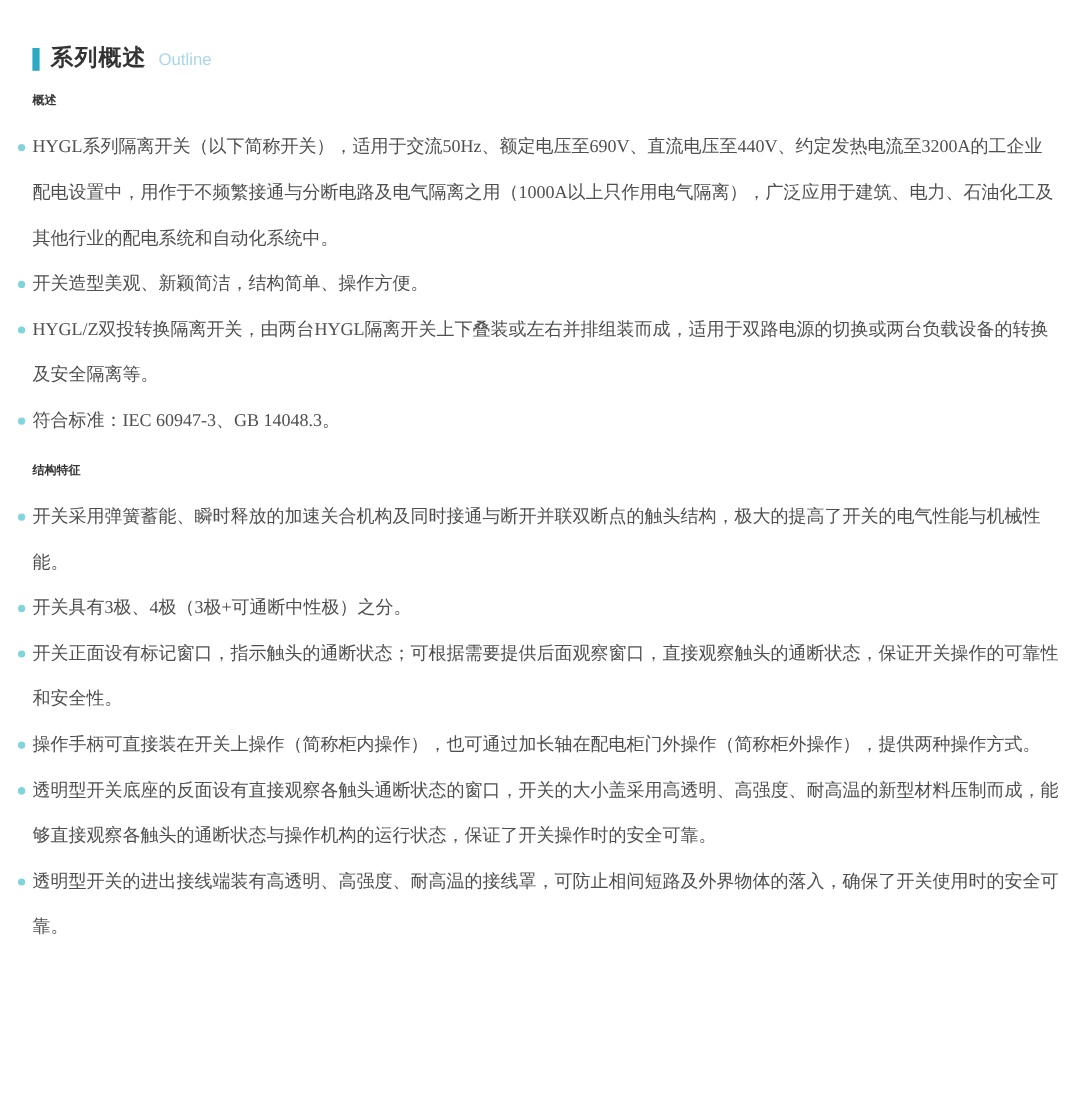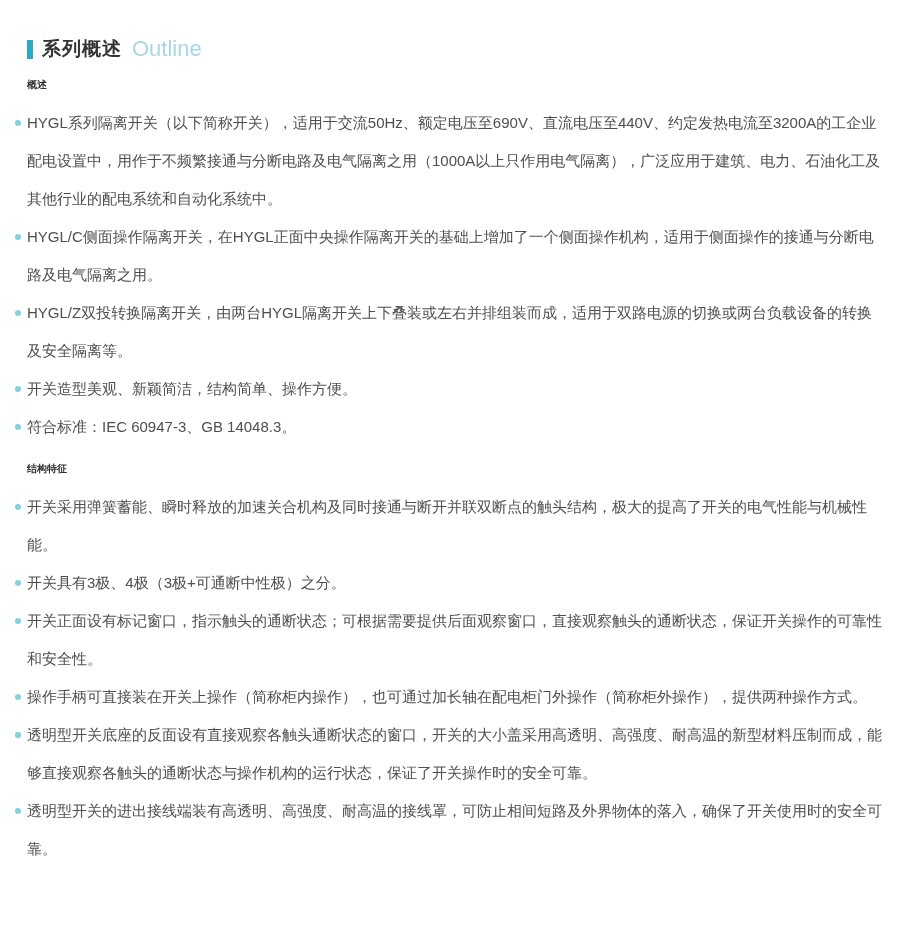--- a/index.html
+++ b/index.html
@@ -29,31 +29,31 @@
     width:6px;height:19px;
     background:var(--accent-bar);
     margin-right:9px;
   }
   .title-zh{
     font-size:19px;font-weight:bold;
     color:var(--heading-text);
     letter-spacing:1px;
   }
   .title-en{
-    font-size:22px;
+    font-size:14px;
     color:var(--subtitle);
     margin-left:10px;
   }
   .sub-heading{
     font-size:10px;font-weight:bold;
     color:var(--heading-text);
     line-height:38px;
     margin-top:4px;
   }
-  ul.bullet-list{list-style:none;}
+  ul.bullet-list{list-style:none;font-family:Liberation Serif, serif;}
   li.bullet-item{
     position:relative;
     font-size:15px;
     line-height:38px;
     color:var(--body-text);
     padding-right:2px;
   }
   li.bullet-item .dot{
     position:absolute;
     left:-12px;top:16px;
@@ -69,23 +69,22 @@
   <div class="doc-header">
     <span class="accent-bar"></span>
     <span class="title-zh">系列概述</span>
     <span class="title-en">Outline</span>
   </div>
 
   <div class="sub-heading">概述</div>
 
   <ul class="bullet-list">
     <li class="bullet-item"><span class="dot"></span><span>HYGL系列隔离开关（以下简称开关），适用于交流50Hz、额定电压至690V、直流电压至440V、约定发热电流至3200A的工企业配电设置中，用作于不频繁接通与分断电路及电气隔离之用（1000A以上只作用电气隔离），广泛应用于建筑、电力、石油化工及其他行业的配电系统和自动化系统中。</span></li>
-    <li class="bullet-item"><span class="dot"></span><span>HYGL/C侧面操作隔离开关，在HYGL正面中央操作隔离开关的基础上增加了一个侧面操作机构，适用于侧面操作的接通与分断电路及电气隔离之用。</span></li>
+    <li class="bullet-item"><span class="dot"></span><span>开关造型美观、新颖简洁，结构简单、操作方便。</span></li>
     <li class="bullet-item"><span class="dot"></span><span>HYGL/Z双投转换隔离开关，由两台HYGL隔离开关上下叠装或左右并排组装而成，适用于双路电源的切换或两台负载设备的转换及安全隔离等。</span></li>
-    <li class="bullet-item"><span class="dot"></span><span>开关造型美观、新颖简洁，结构简单、操作方便。</span></li>
     <li class="bullet-item"><span class="dot"></span><span>符合标准：IEC 60947-3、GB 14048.3。</span></li>
   </ul>
 
   <div class="sub-heading">结构特征</div>
 
   <ul class="bullet-list">
     <li class="bullet-item"><span class="dot"></span><span>开关采用弹簧蓄能、瞬时释放的加速关合机构及同时接通与断开并联双断点的触头结构，极大的提高了开关的电气性能与机械性能。</span></li>
     <li class="bullet-item"><span class="dot"></span><span>开关具有3极、4极（3极+可通断中性极）之分。</span></li>
     <li class="bullet-item"><span class="dot"></span><span>开关正面设有标记窗口，指示触头的通断状态；可根据需要提供后面观察窗口，直接观察触头的通断状态，保证开关操作的可靠性和安全性。</span></li>
     <li class="bullet-item"><span class="dot"></span><span>操作手柄可直接装在开关上操作（简称柜内操作），也可通过加长轴在配电柜门外操作（简称柜外操作），提供两种操作方式。</span></li>

